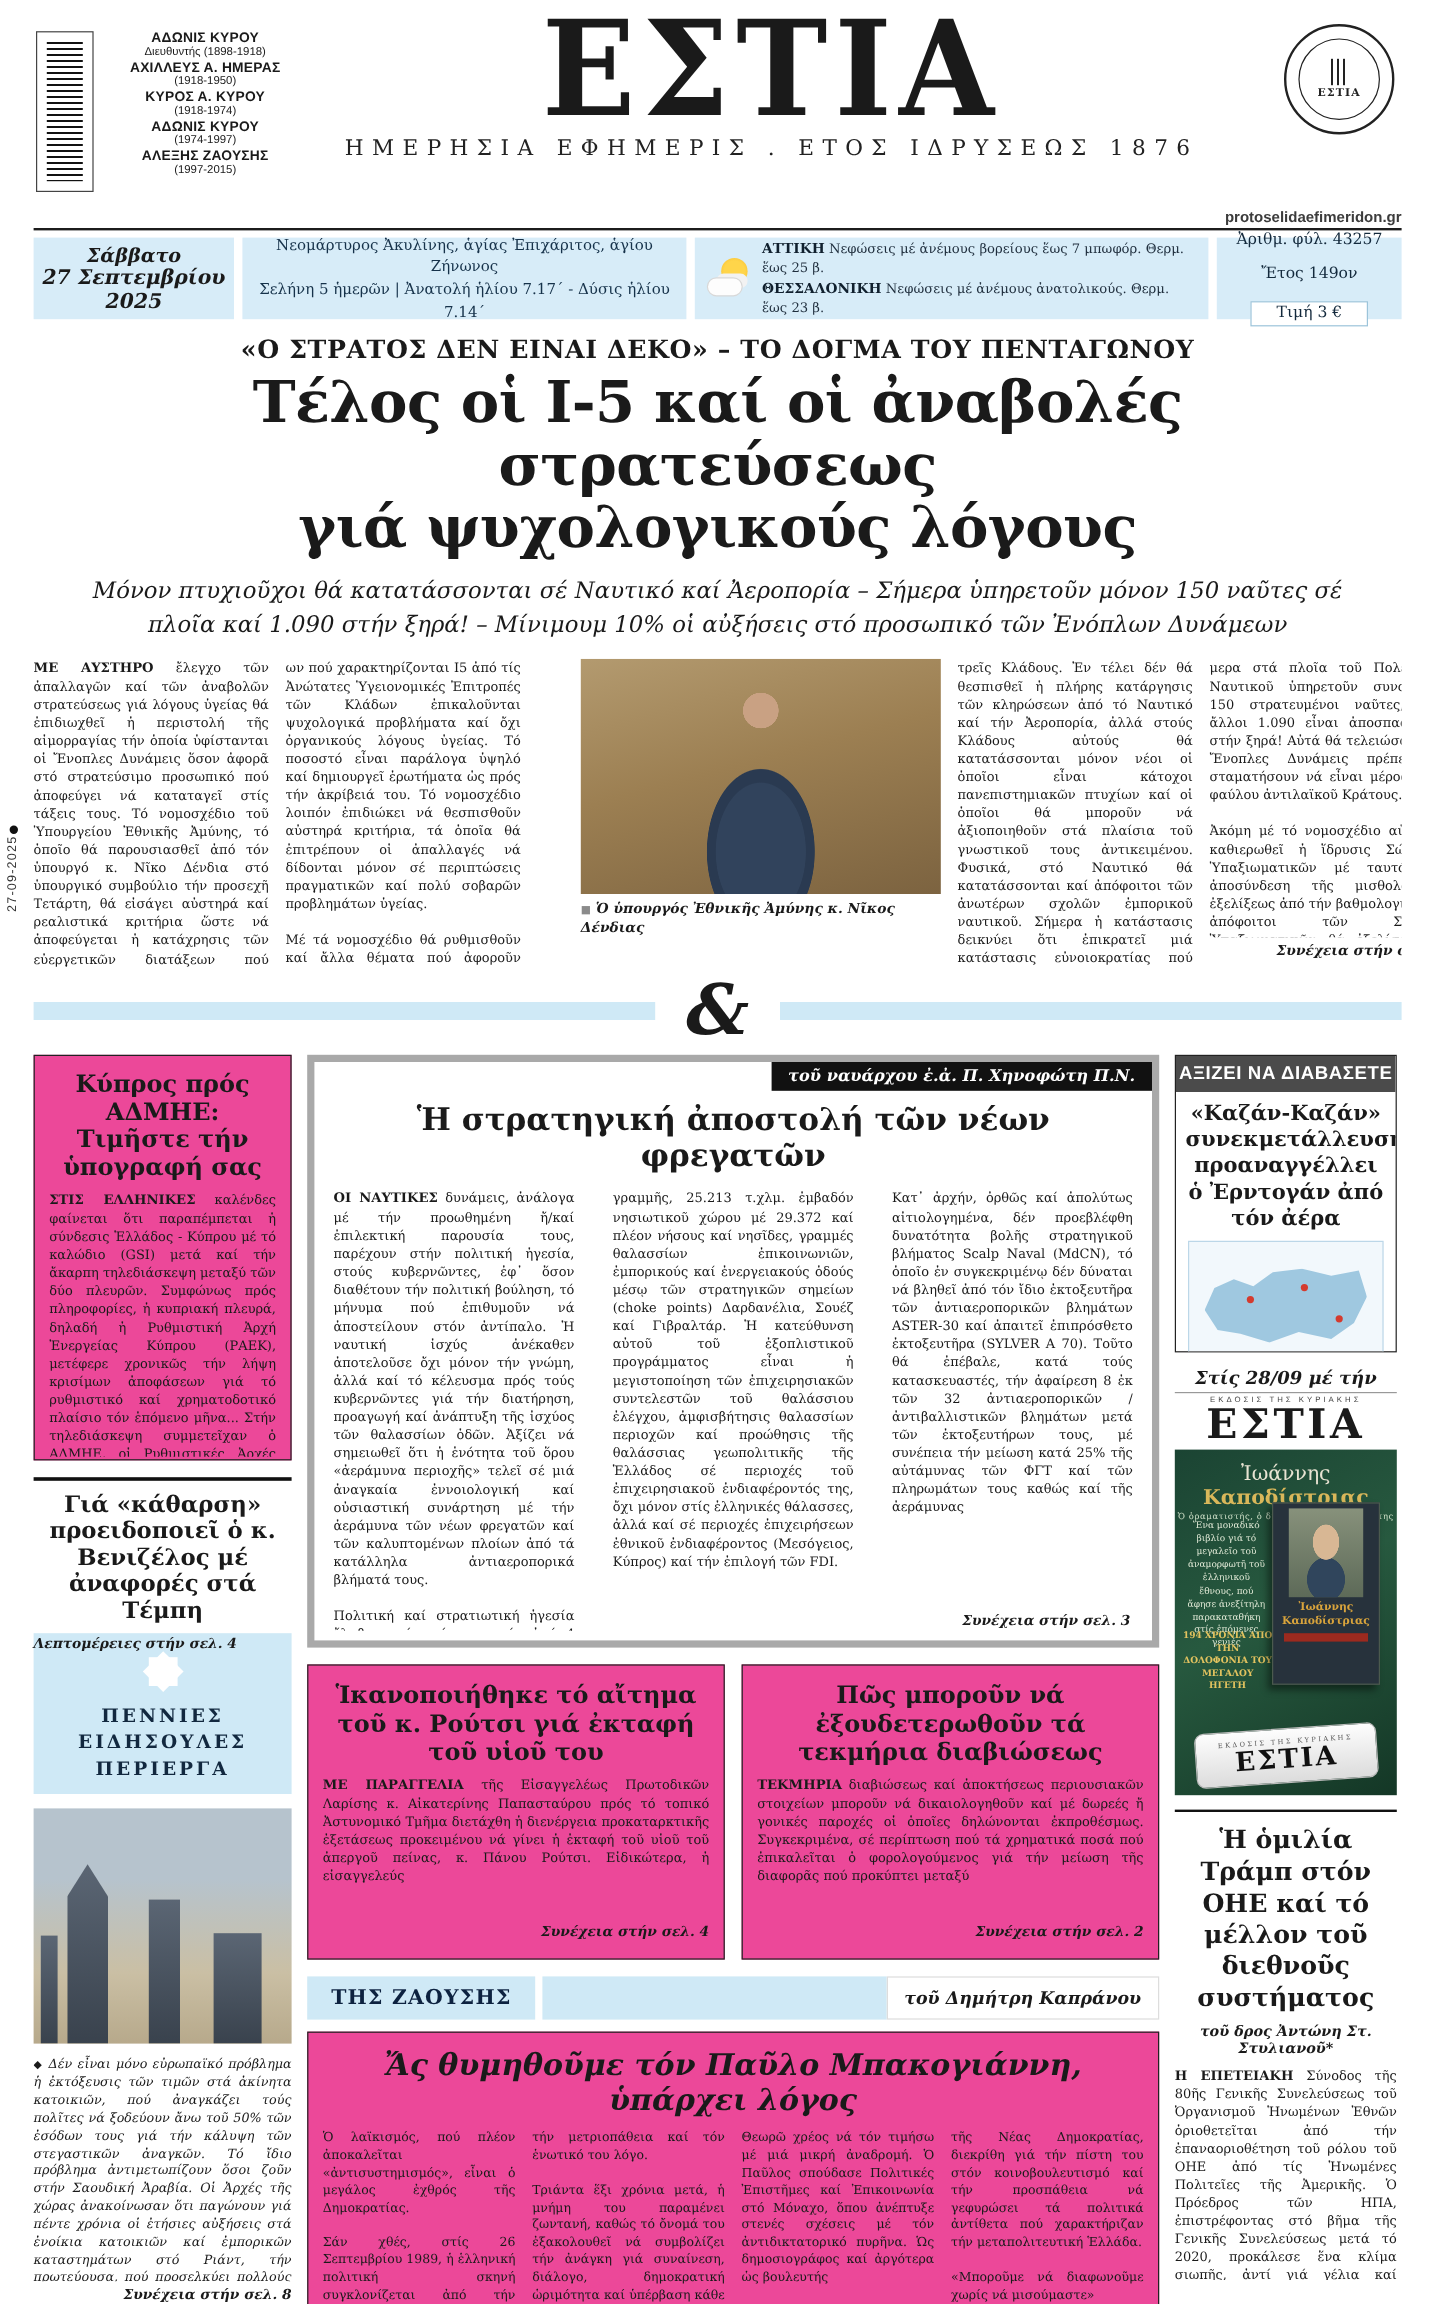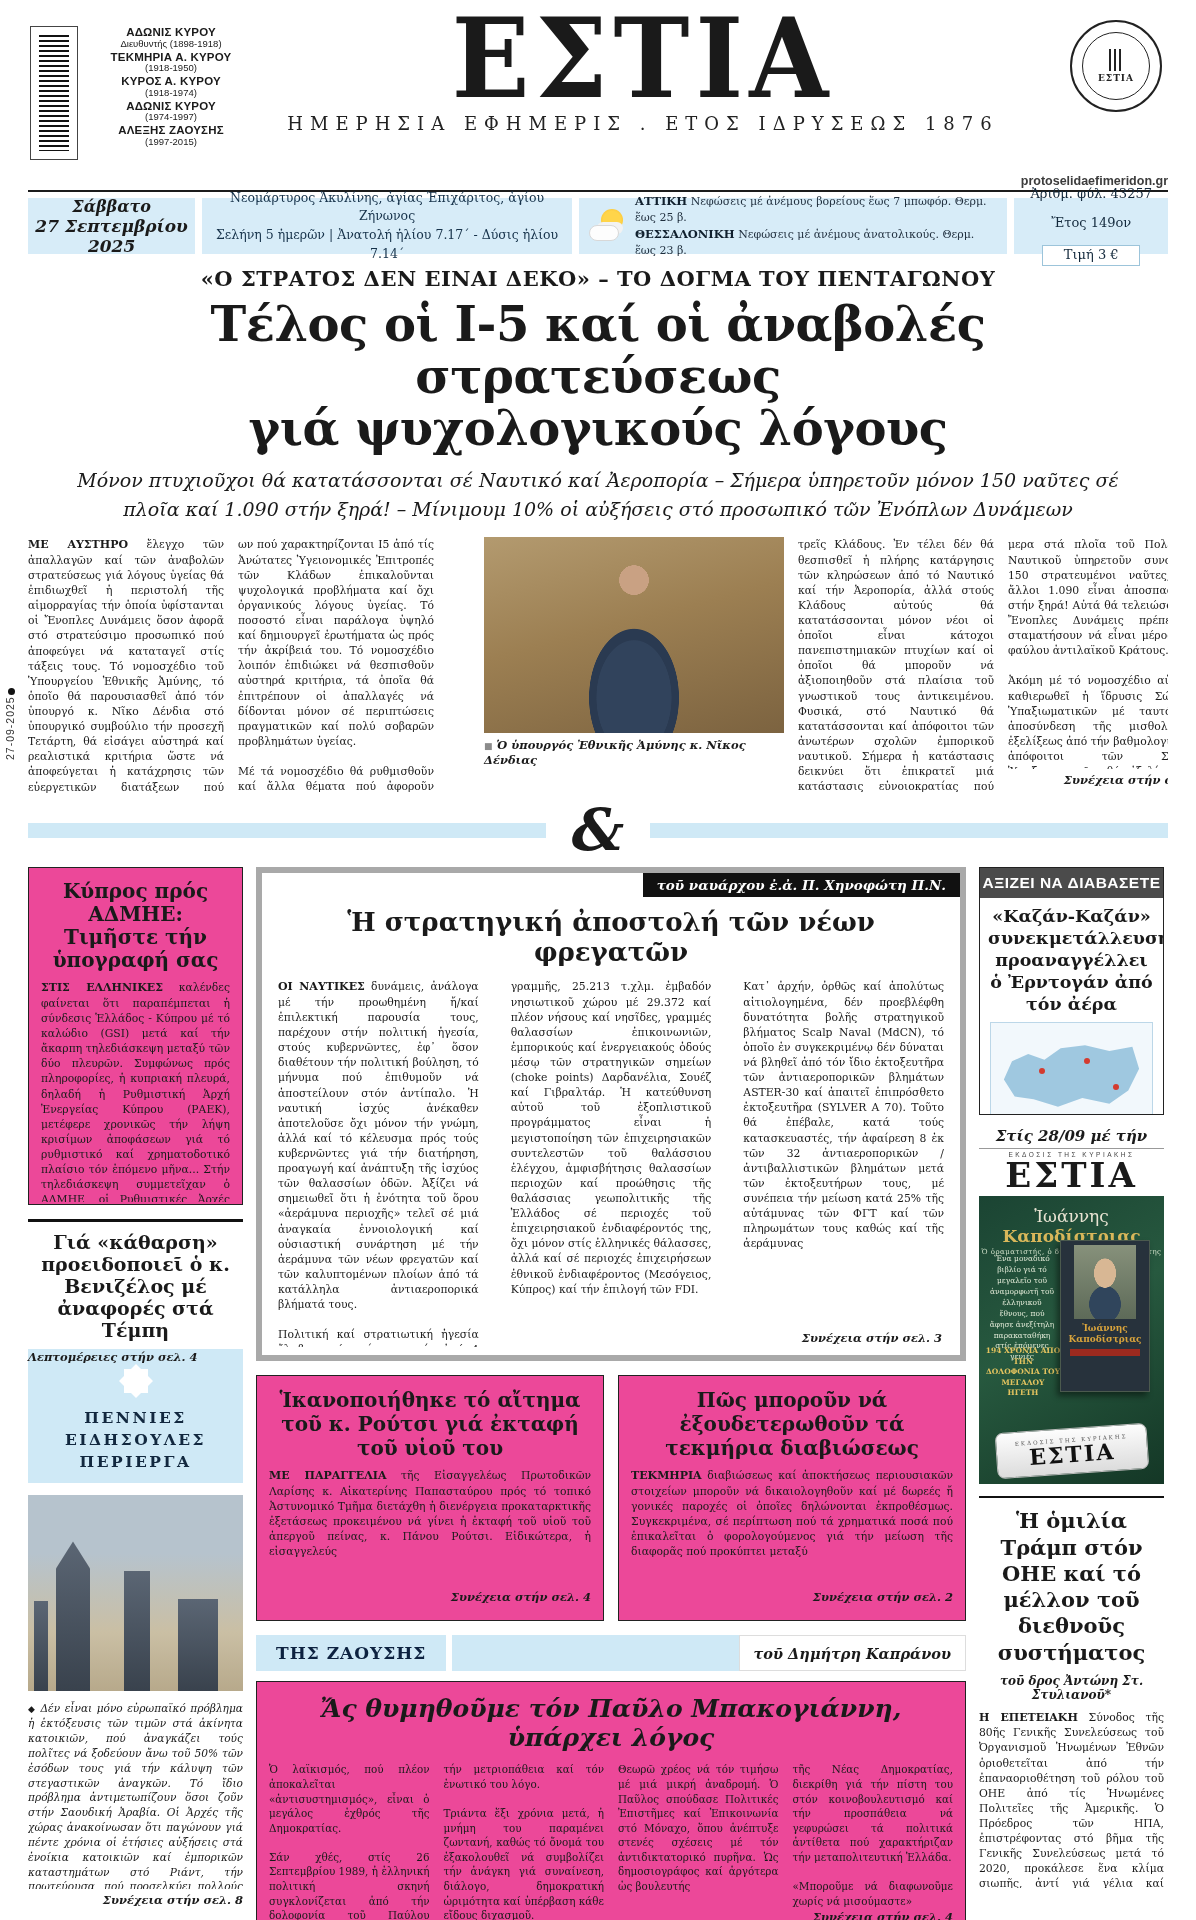--- a/index.html
+++ b/index.html
@@ -21,21 +21,21 @@
   .seal{position:absolute;right:6px;top:10px;width:88px;height:88px;border-radius:50%;
         border:2.5px solid #222;display:flex;align-items:center;justify-content:center;}
   .seal-inner{width:66px;height:66px;border-radius:50%;border:1.5px solid #222;display:flex;flex-direction:column;
         align-items:center;justify-content:center;font-size:9px;font-weight:bold;letter-spacing:1px;color:#222;}
   .seal-col{width:14px;height:22px;background:repeating-linear-gradient(90deg,#222 0 2px,#fff 2px 5px);margin-bottom:2px;}
   .watermark{position:absolute;right:0;bottom:0;font-family:"Liberation Sans",sans-serif;
         font-size:12.5px;font-weight:bold;color:#3c3c3c;}
 
   
   .toprule{border-top:2px solid #1c1c1c;margin-top:2px;}
-  .infobar{display:flex;gap:7px;margin-top:6px;height:56px;}
+  .infobar{display:flex;gap:7px;margin-top:6px;height:68px;}
   .ib{background:#d7ecf8;display:flex;flex-direction:column;justify-content:center;}
   .ib-date{width:172px;text-align:center;font-style:italic;font-weight:bold;}
   .ib-date .l1{font-size:16px;} .ib-date .l2{font-size:17px;}
   .ib-saints{flex:1 1 auto;text-align:center;font-size:12.5px;color:#16324a;line-height:1.5;}
   .ib-weather{width:420px;flex-direction:row;align-items:center;gap:8px;padding:0 10px;}
   .wicon{position:relative;width:38px;height:34px;flex:0 0 auto;}
   .wsun{position:absolute;left:12px;top:0;width:22px;height:22px;border-radius:50%;
         background:radial-gradient(circle,#ffd54a 0 55%,#f7b92a 100%);}
   .wcloud{position:absolute;left:0;bottom:2px;width:28px;height:14px;border-radius:10px;background:#fdfdfd;
         box-shadow:6px -5px 0 -2px #f2f2f2;border:1px solid #d8d8d8;}
@@ -176,21 +176,21 @@
   <div class="content">
 
     <div class="mast">
       <div class="mast-left">
         <div class="barcode-box">
             <div class="barcode"></div>
           </div>
         <div class="founders">
           <div class="founder-name">ΑΔΩΝΙΣ ΚΥΡΟΥ</div>
           <div class="founder-years">Διευθυντής (1898-1918)</div>
-          <div class="founder-name">ΤΕΚΜΗΡΙΑ Α. ΚΥΡΟΥ</div>
+          <div class="founder-name">ΑΧΙΛΛΕΥΣ Α. ΗΜΕΡΑΣ</div>
           <div class="founder-years">(1918-1950)</div>
           <div class="founder-name">ΚΥΡΟΣ Α. ΚΥΡΟΥ</div>
           <div class="founder-years">(1918-1974)</div>
           <div class="founder-name">ΑΔΩΝΙΣ ΚΥΡΟΥ</div>
           <div class="founder-years">(1974-1997)</div>
           <div class="founder-name">ΑΛΕΞΗΣ ΖΑΟΥΣΗΣ</div>
           <div class="founder-years">(1997-2015)</div>
         </div>
       </div>
       <div class="logo-wrap">

